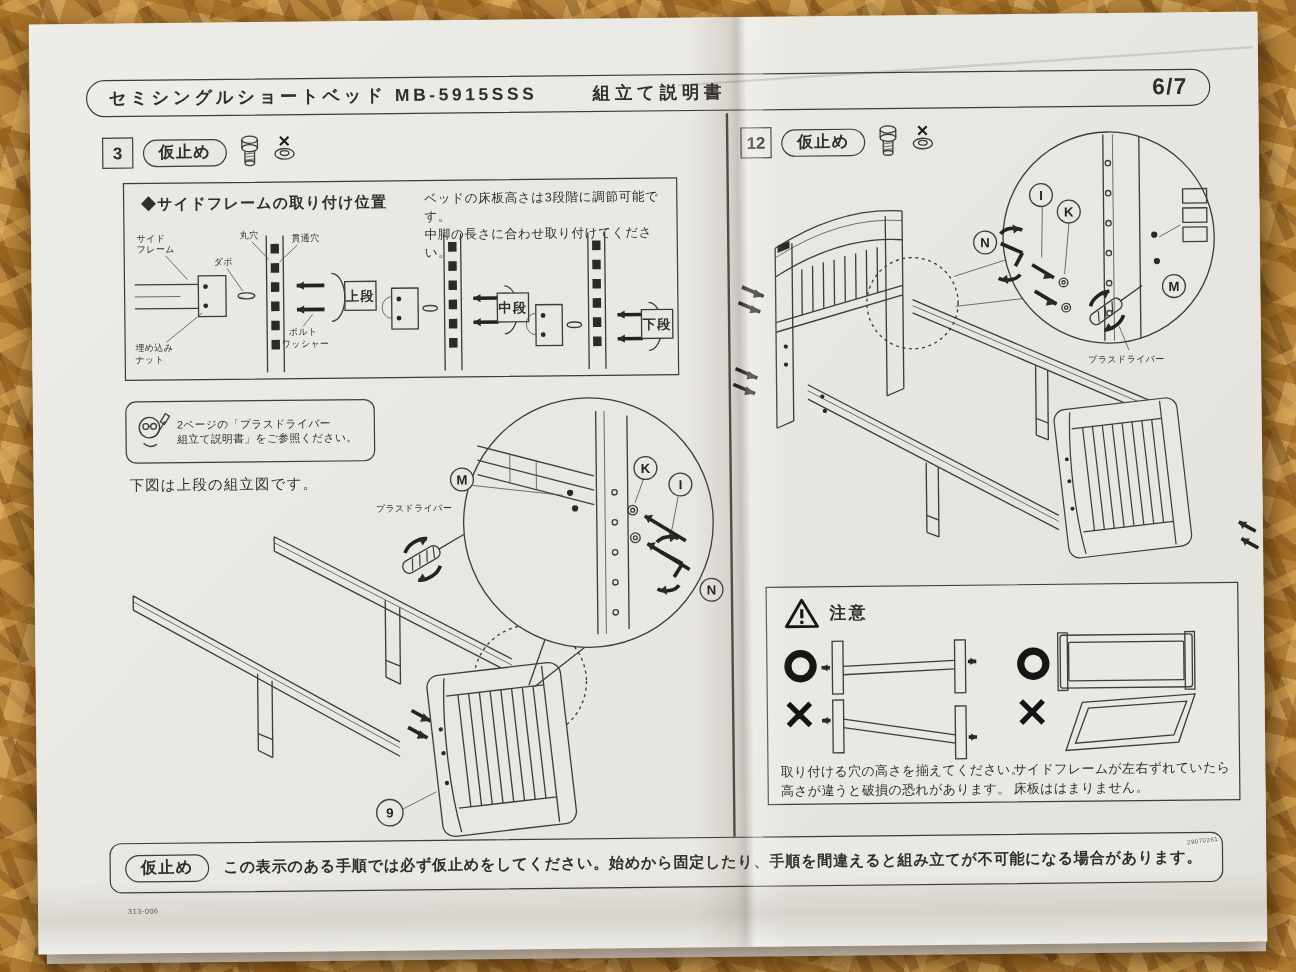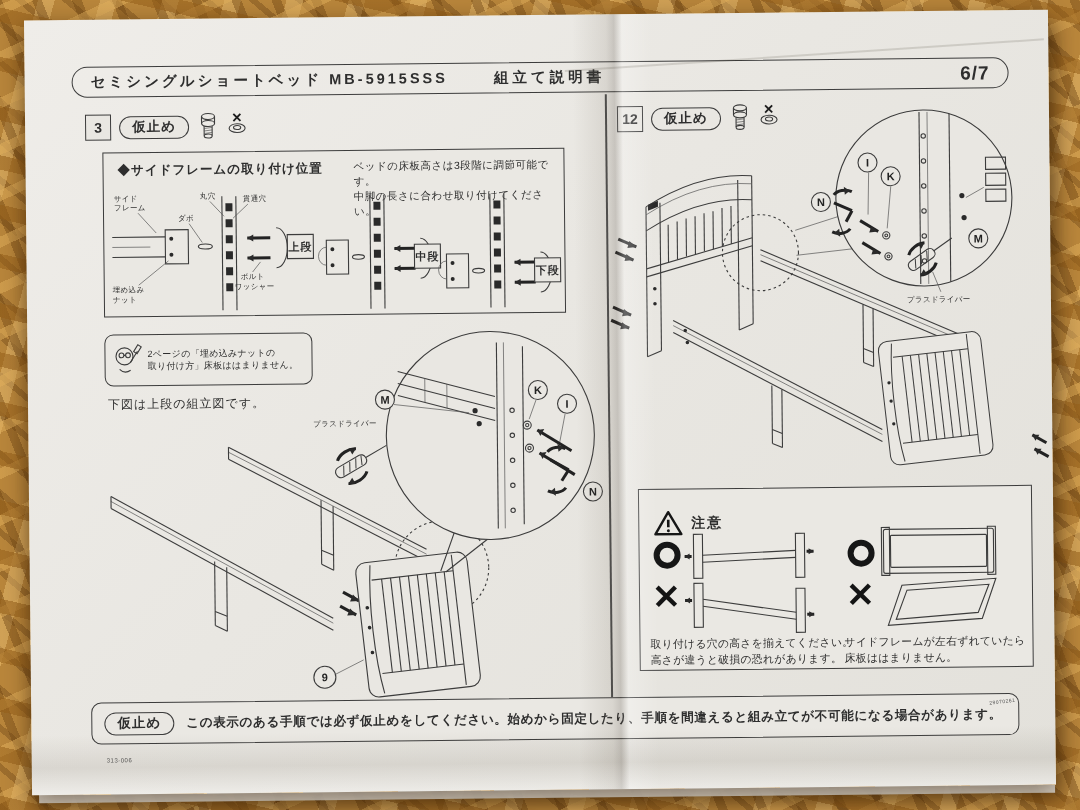--- a/index.html
+++ b/index.html
@@ -41,21 +41,21 @@
   .bigx{font-size:34px;font-weight:700;color:#141414;line-height:30px;}
   .ring{width:15px;height:15px;border:6px solid #161616;border-radius:50%;}
   .bx{border:1.6px solid #3c3c3c;background:#eae8e3;}
   .ttl{font-size:12.5px;font-weight:700;letter-spacing:1px;}
   .note{font-size:10.5px;line-height:15px;letter-spacing:.5px;}
   .small{font-size:9px;line-height:12.5px;letter-spacing:.3px;}
   .cap{font-size:12px;letter-spacing:1px;}
   .refbox{border:1.4px solid #3c3c3c;border-radius:9px;display:flex;align-items:center;gap:6px;padding:4px 8px;box-sizing:border-box;background:#eae8e3;}
   .divider{left:580px;top:80px;width:1.5px;height:603px;background:#4a4a4a;}
   .caution{left:609px;top:475px;width:392px;height:180px;}
-  .caution .ct{display:flex;align-items:center;gap:8px;position:absolute;left:14px;top:20px;justify-content:center;}
+  .caution .ct{display:flex;align-items:center;gap:8px;position:absolute;left:14px;top:8px;justify-content:center;}
   .caution .ct span{font-size:14px;font-weight:700;letter-spacing:2px;}
   .ctxt{font-size:10.8px;line-height:16px;letter-spacing:.3px;}
   .footer{left:60px;top:683px;width:928px;height:42px;border:1.6px solid #3c3c3c;border-radius:10px;
     display:flex;align-items:center;gap:12px;padding:0 12px;box-sizing:border-box;background:#eae8e3;}
   .footer .ftxt{font-size:12.6px;font-weight:600;letter-spacing:.6px;}
   .code{font-size:6px;color:#555;letter-spacing:.5px;}
   svg{overflow:visible;}
   .ln{stroke:#3c3c3c;stroke-width:1.1;fill:none;}
   .lnf{stroke:#3c3c3c;stroke-width:1.1;fill:#e9e7e2;}
   .thk{stroke:#222;stroke-width:3px;fill:none;}
@@ -199,22 +199,22 @@
     <svg width="28" height="34" viewBox="0 0 28 34">
       <circle cx="11" cy="13" r="8.5" class="ln"></circle>
       <circle cx="8" cy="12" r="2.4" class="ln"></circle>
         <circle cx="14.5" cy="12" r="2.4" class="ln"></circle>
       <line x1="10.4" y1="12" x2="12.1" y2="12" class="ln"></line>
       <path d="M6,26 q5,5 11,1" class="ln"></path>
       <line x1="17" y1="19" x2="24" y2="8" class="ln"></line>
       <rect x="22" y="2" width="4" height="8" transform="rotate(32 24 6)" class="ln"></rect>
     </svg>
     <div class="small">
-      <div>2ページの「埋め込みナットの</div>
-      <div>取り付け方」床板ははまりません。</div>
+      <div>2ページの「プラスドライバー</div>
+      <div>組立て説明書」をご参照ください。</div>
     </div>
   </div>
 
   <div class="abs cap" style="left:80px;top:377px;">下図は上段の組立図です。</div>
 
   <svg class="abs" style="left:67px;top:305px;" width="510" height="390" viewBox="0 0 510 390">
 
     <circle cx="345" cy="247" r="47" class="ln" stroke-dasharray="2.5 3"></circle>
 
     <g>

